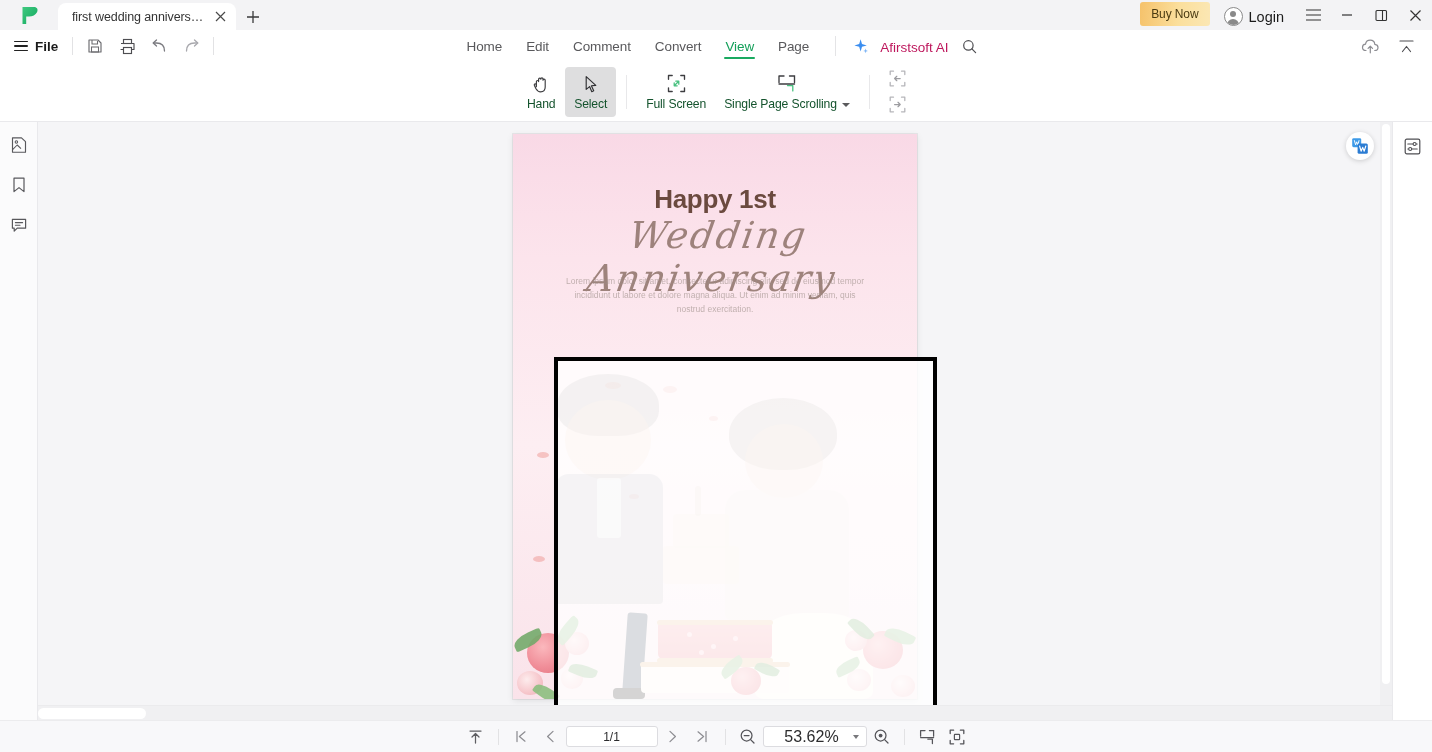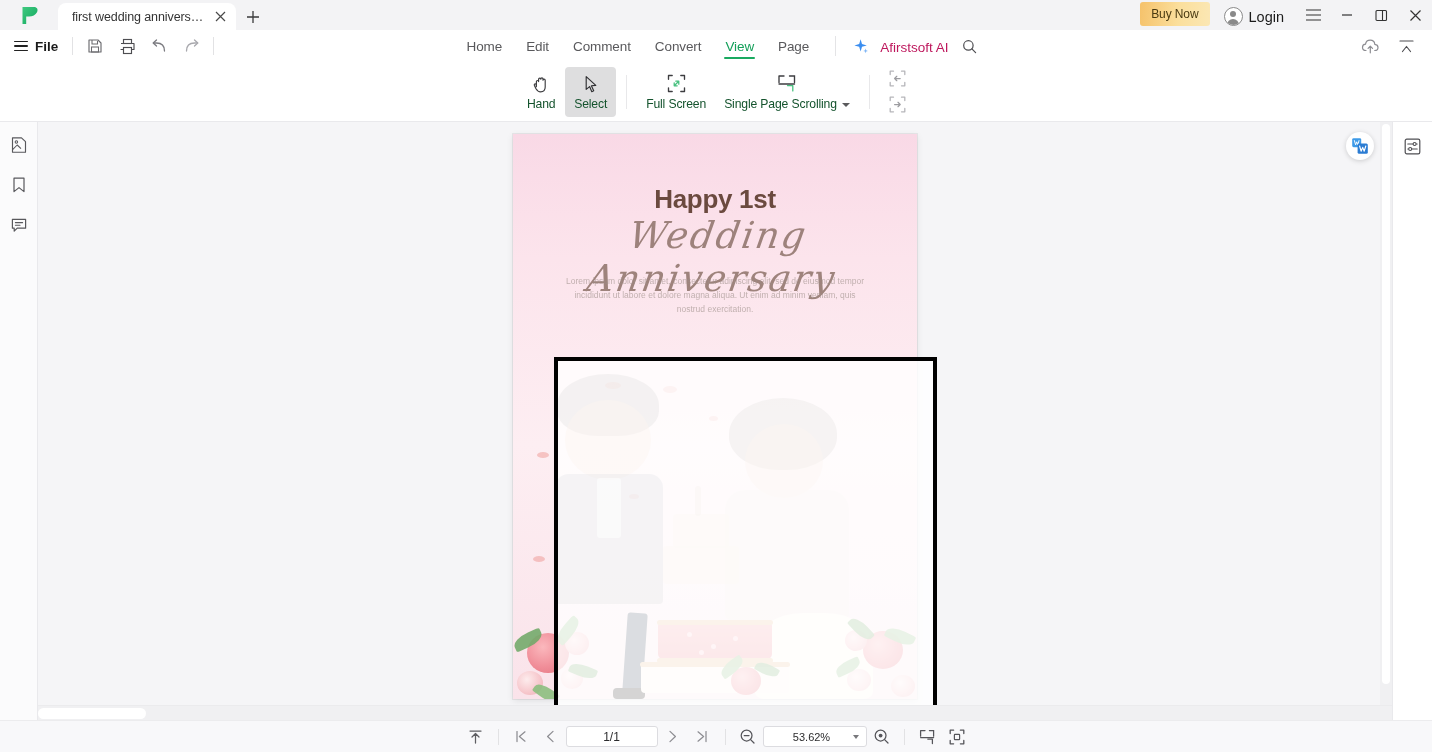--- a/index.html
+++ b/index.html
@@ -191,21 +191,21 @@
     display: flex; align-items: center; justify-content: center; gap: 0px; position:relative;
   }
   .sb-btn { width: 30px; height: 26px; display:flex; align-items:center; justify-content:center; color:#6a6a6e; }
   .sb-sep { width:1px; height:16px; background:#e2e2e4; margin:0 7px; }
   .page-field {
     width: 92px; height: 21px; border: 1px solid #dcdce0; border-radius: 3px; background:#fff;
     display:flex; align-items:center; justify-content:center; font-size: 12px; color:#2c2c2e;
   }
   .zoom-field {
     width: 104px; height: 21px; border:1px solid #dcdce0; border-radius:3px; background:#fff;
-    display:flex; align-items:center; padding: 0 7px; font-size:11px; color:#2c2c2e; position:relative;
+    display:flex; align-items:center; padding: 0 7px; font-size:16px; color:#2c2c2e; position:relative;
   }
   .zoom-val { flex:1; text-align:center; }
   .zoom-caret { width:0;height:0;border-left:3.5px solid transparent;border-right:3.5px solid transparent;border-top:4px solid #78787c;}
   svg { display:block; }
 </style>
 </head>
 <body>
 
 <div class="app">
 

